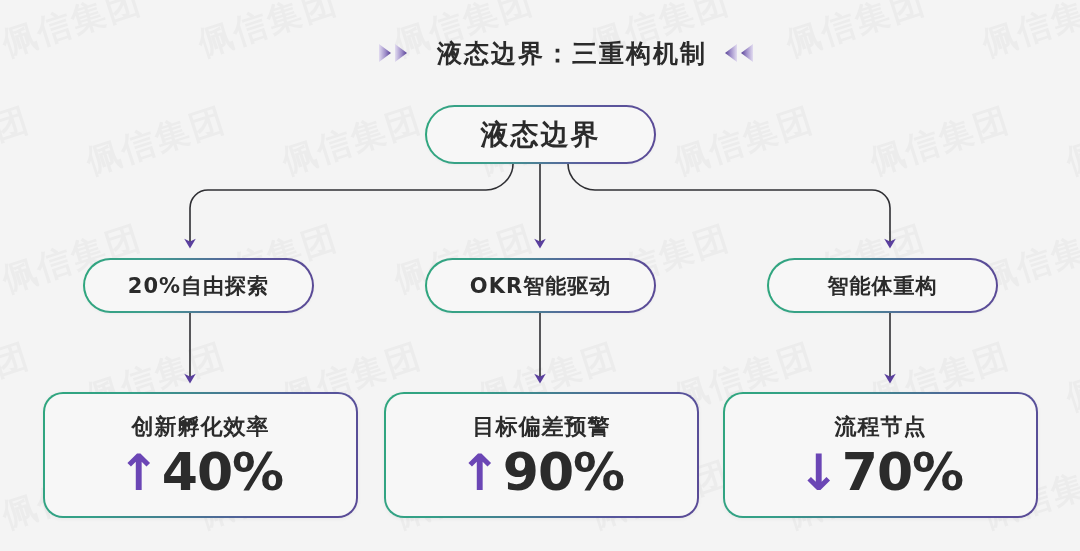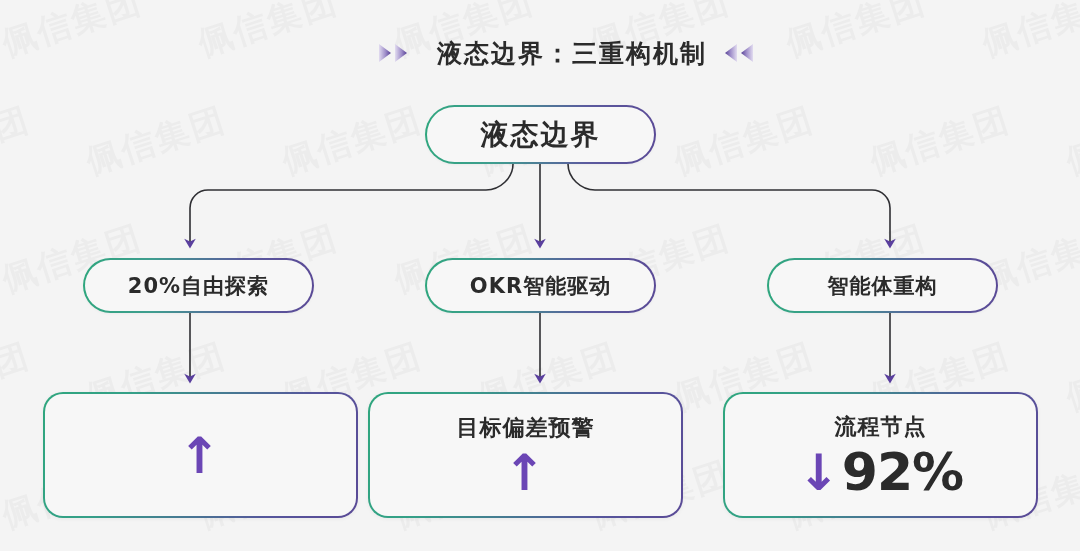--- a/index.html
+++ b/index.html
@@ -56,21 +56,21 @@
     box-sizing:border-box;
     border-radius:20px;
     border:2px solid transparent;
     background:
       linear-gradient(#f7f7f7,#f7f7f7) padding-box,
       linear-gradient(110deg,#2fa67e 0%,#35a088 25%,#56569c 75%,#5a4a96 100%) border-box;
     box-shadow:0 1px 4px rgba(0,0,0,0.05);
     display:flex;flex-direction:column;align-items:center;justify-content:center;
   }
   #card-0{left:43px;}
-  #card-1{left:368px;}
+  #card-1{left:384px;}
   #card-2{left:723px;}
   .card-title{
     font-size:22px;font-weight:700;color:#2b2b2b;letter-spacing:1px;
     font-family:"DejaVu Sans",sans-serif;
     margin-bottom:4px;
   }
   .card-metric{
     display:flex;align-items:center;justify-content:center;
     line-height:1;
   }
@@ -194,33 +194,36 @@
     <span class="label">20%自由探索</span>
   </div>
   <div id="mid-2" class="node pill mid-node">
     <span class="label">智能体重构</span>
   </div>
   <div id="mid-1" class="node pill mid-node">
     <span class="label">OKR智能驱动</span>
   </div>
 
   <div id="card-0" class="card">
+    <div class="card-title">创新孵化效率</div>
     <div class="card-metric">
       <span class="metric-arrow">↑</span>
+      <span class="metric-value">40%</span>
     </div>
   </div>
 
   <div id="card-1" class="card">
     <div class="card-title">目标偏差预警</div>
     <div class="card-metric">
       <span class="metric-arrow">↑</span>
+      <span class="metric-value">90%</span>
     </div>
   </div>
 
   <div id="card-2" class="card">
     <div class="card-title">流程节点</div>
     <div class="card-metric">
       <span class="metric-arrow">↓</span>
-      <span class="metric-value">92%</span>
+      <span class="metric-value">70%</span>
     </div>
   </div>
 
 </div>
 
 </body></html>

